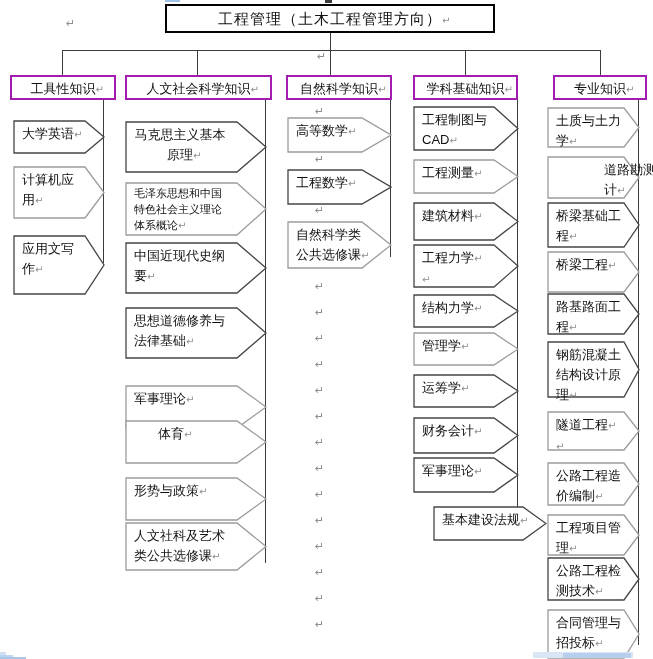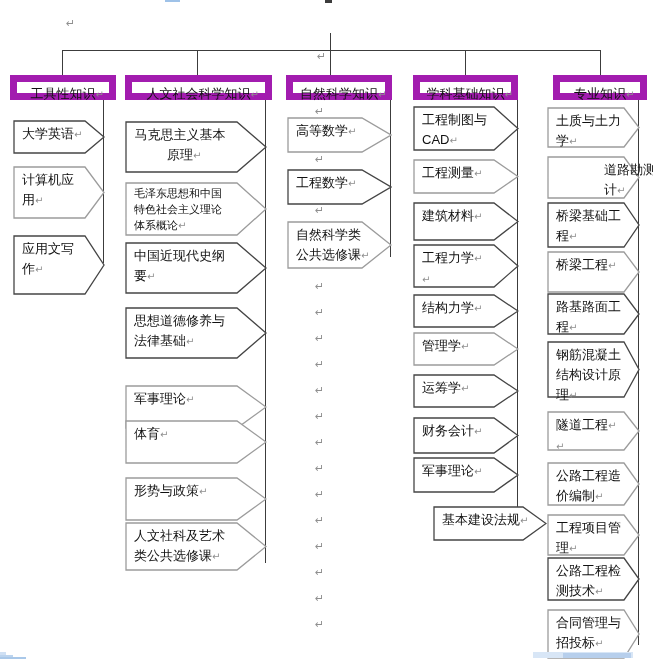--- a/index.html
+++ b/index.html
@@ -9,39 +9,42 @@
     font-family:"Liberation Sans","DejaVu Sans",sans-serif; color:#111;
   }
   #page { position:absolute; left:0; top:0; width:653px; height:659px; }
   .line { position:absolute; background:#3c3c3c; }
   .titlebox {
     position:absolute; left:165px; top:4px; width:330px; height:29px;
     border:2px solid #000; background:#fff; text-align:center;
     font-size:15px; line-height:25px; letter-spacing:1px; white-space:nowrap;
   }
   .hdr {
-    position:absolute; top:75px; height:25px; border:7px solid #a21caf; background:#fff;
+    position:absolute; top:75px; height:25px; border:2px solid #a21caf; background:#fff;
     text-align:center; font-size:13px; line-height:23px; white-space:nowrap;
   }
   .arrow { position:absolute; }
   .arrow svg { position:absolute; left:0; top:0; display:block; }
   .albl { position:absolute; left:9px; top:4px; font-size:13px; line-height:20px; }
   .albl.small { font-size:11px; line-height:16px; top:3px; }
   .crlf { display:inline-block; width:0; overflow:visible; color:#8f8f8f; font-size:10px; }
   .pmark { position:absolute; color:#8f8f8f; font-size:11px; line-height:11px; }
   .frag { position:absolute; }
 </style>
 </head>
 <body>
 
 <div id="page">
 
   <div class="frag" style="left:165px;top:0;width:15px;height:2px;background:#9fc2e8;"></div>
   <div class="frag" style="left:325px;top:0;width:7px;height:3px;background:#3c3c3c;"></div>
 
+  <div class="titlebox">
+    <span>工程管理（土木工程管理方向）</span><span class="crlf">↵</span>
+  </div>
 
   <div id="diagram-layer">
       <div class="line" style="left: 330px; top: 33px; width: 1px; height: 17px;"></div>
       <div class="line" style="left: 62px; top: 50px; width: 539px; height: 1px;"></div>
       <div class="line" style="left: 62px; top: 50px; width: 1px; height: 25px;"></div>
       <div class="line" style="left: 197px; top: 50px; width: 1px; height: 25px;"></div>
       <div class="line" style="left: 330px; top: 50px; width: 1px; height: 25px;"></div>
       <div class="line" style="left: 465px; top: 50px; width: 1px; height: 25px;"></div>
       <div class="line" style="left: 600px; top: 50px; width: 1px; height: 25px;"></div>
       <div class="hdr" style="left: 10px; width: 106px;"><span>工具性知识</span><span class="crlf">↵</span></div>
@@ -93,21 +96,21 @@
       <div class="arrow" style="left: 125px; top: 385px; width: 142px; height: 44px;">
         <svg width="142" height="44">
           <polygon points="1,1 112,1 141,22 112,43 1,43" fill="#ffffff" stroke="#9c9c9c" stroke-width="1.3"></polygon>
         </svg>
         <div class="albl" style="width: 92px;"><span>军事理论</span><span class="crlf">↵</span></div>
       </div>
       <div class="arrow" style="left: 125px; top: 420px; width: 142px; height: 44px;">
         <svg width="142" height="44">
           <polygon points="1,1 112,1 141,22 112,43 1,43" fill="#ffffff" stroke="#9c9c9c" stroke-width="1.3"></polygon>
         </svg>
-        <div class="albl" style="width: 92px;"><span>体育</span><span class="crlf">↵</span></div>
+        <div class="albl" style="width: 92px; margin-left: 24px;"><span>体育</span><span class="crlf">↵</span></div>
       </div>
       <div class="arrow" style="left: 125px; top: 477px; width: 142px; height: 44px;">
         <svg width="142" height="44">
           <polygon points="1,1 112,1 141,22 112,43 1,43" fill="#ffffff" stroke="#9c9c9c" stroke-width="1.3"></polygon>
         </svg>
         <div class="albl" style="width: 92px;"><span>形势与政策</span><span class="crlf">↵</span></div>
       </div>
       <div class="arrow" style="left: 125px; top: 522px; width: 142px; height: 49px;">
         <svg width="142" height="49">
           <polygon points="1,1 112,1 141,24.5 112,48 1,48" fill="#ffffff" stroke="#9c9c9c" stroke-width="1.3"></polygon>

